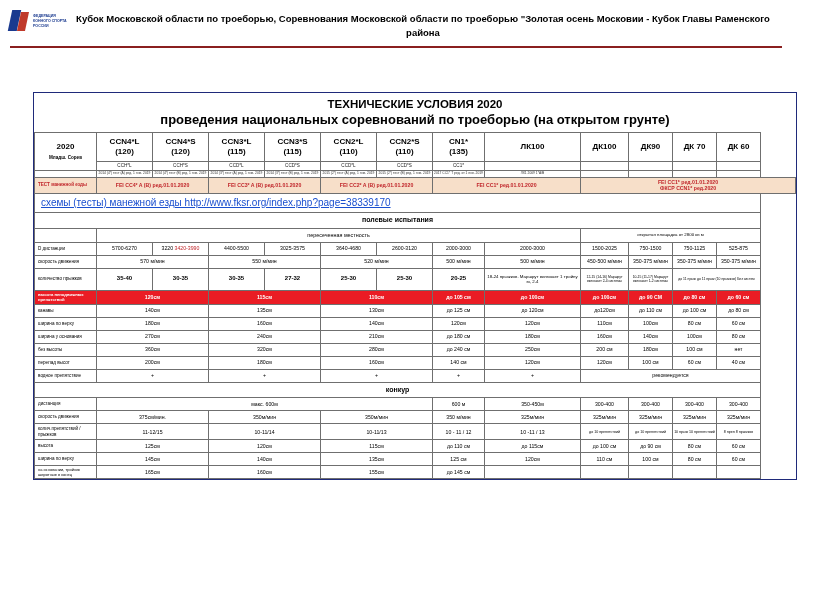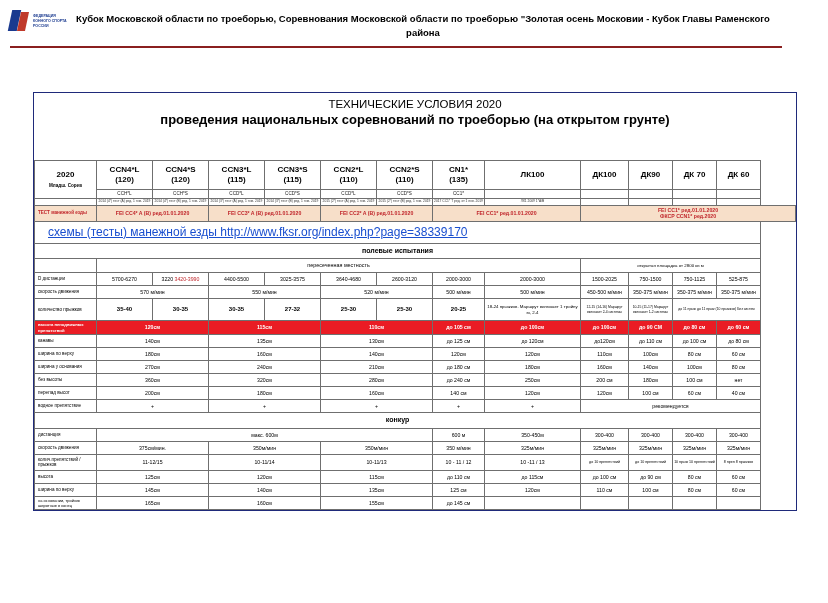--- a/index.html
+++ b/index.html
@@ -17,35 +17,35 @@
   .logo{width:64px;flex:0 0 64px;display:flex;align-items:flex-start;gap:3px;padding-top:4px;}
   .logo .mark{width:20px;height:22px;position:relative;}
   .logo .mark .b1{position:absolute;left:0;top:0;width:9px;height:21px;background:#1a3a8f;transform:skewX(-12deg);}
   .logo .mark .b2{position:absolute;left:9px;top:2px;width:8px;height:19px;background:#c0392b;transform:skewX(-12deg);}
   .logo .ltxt{font-size:3.6px;line-height:1.35;color:#1a3a8f;font-weight:bold;padding-top:4px;}
   .htitle{flex:1;text-align:center;font-size:9.5px;font-weight:bold;line-height:1.45;padding:6px 10px 0 0;}
   .rule{height:2px;background:#8a1f1f;margin:6px 10px 0 10px;}
 
   
   .frame{position:absolute;left:33px;top:92px;width:762px;border:1px solid #1f2a7a;background:#fff;}
-  .t-title{text-align:center;font-weight:normal;font-size:11.5px;padding:5px 0 2px;}
+  .t-title{text-align:center;font-weight:bold;font-size:11.5px;padding:5px 0 2px;}
   .t-sub{text-align:center;font-weight:bold;font-size:13px;padding:0 0 5px;}
 
-  table{border-collapse:collapse;width:100%;table-layout:fixed;margin-top:28px;}
+  table{border-collapse:collapse;width:100%;table-layout:fixed;}
   td,th{border:1px solid #6f6f6f;font-size:5.2px;text-align:center;vertical-align:middle;padding:1px 1px;line-height:1.25;}
   .bold{font-weight:bold;}
   .head-row td{font-weight:bold;font-size:8px;padding:4px 1px;}
   .sub-row td{font-size:4.6px;color:#222;padding:1px;}
   .tiny td{font-size:3.3px;color:#333;line-height:1.15;padding:1px;}
   .rowlabel{text-align:left;font-size:4.6px;padding-left:3px;}
   .red{color:#c0262b;font-weight:bold;}
   .orange-bg{background:#f7dfc9;}
   .red-bg{background:#ea1c24;color:#fff;font-weight:bold;}
   .band{font-weight:bold;font-size:7px;padding:3px 0;background:#fff;}
-  .link-row{padding:3px 13px;font-size:12px;}
+  .link-row{padding:3px 6px;font-size:10px;}
   .link{color:#1a4fcf;text-decoration:underline;}
   .sect{font-weight:bold;font-size:7px;padding:3px 0;}
   .h28{height:13px;}
 </style>
 </head>
 <body>
 
 <div class="page">
 
   <div class="hdr">

